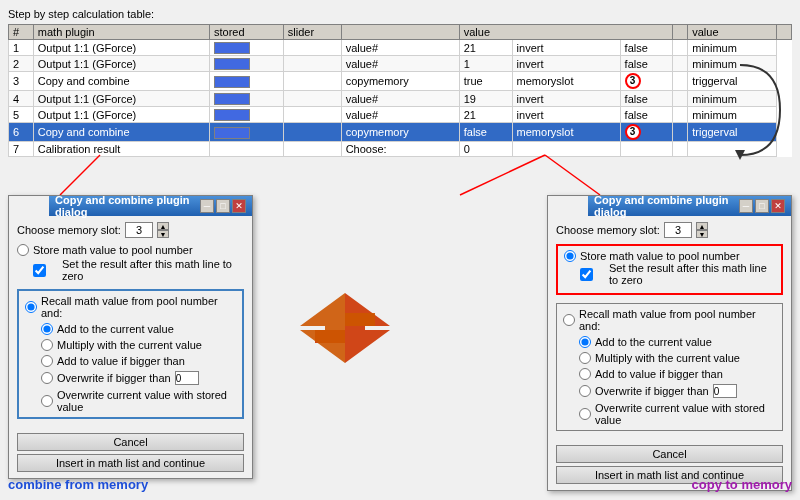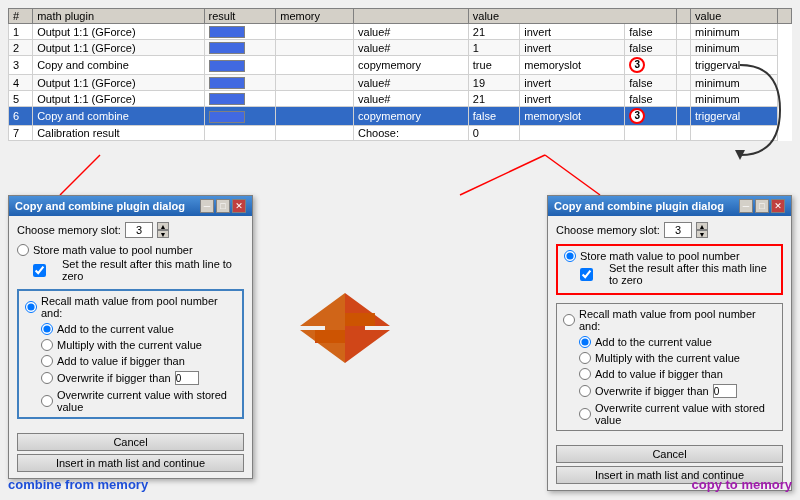--- a/index.html
+++ b/index.html
@@ -123,20 +123,21 @@
     }
 
     .dialog-titlebar {
       background: linear-gradient(to bottom, #4a90d9, #2060b0);
       color: white;
       padding: 2px 6px;
       display: flex;
       align-items: center;
       justify-content: space-between;
       height: 20px;
+      margin-left: 40px;
     }
 
     .dialog-title-text {
       font-size: 11px;
       font-weight: bold;
     }
 
     .dialog-controls {
       display: flex;
       gap: 2px;
@@ -282,27 +283,28 @@
       font-size: 13px;
       font-weight: bold;
       color: #a21caf;
       text-align: right;
     }
   </style>
 </head>
 <body>
 
 <div class="table-section">
+  <div class="table-title">Step by step calculation table:</div>
   <table class="calc-table">
     <thead>
       <tr>
         <th>#</th>
         <th>math plugin</th>
-        <th>result</th>
-        <th>memory</th>
+        <th>stored</th>
+        <th>slider</th>
         <th></th>
         <th colspan="3">value</th>
         <th></th>
         <th>value</th>
         <th></th>
       </tr>
     </thead>
     <tbody id="table-body">
     <tr>
     <td>1</td>

